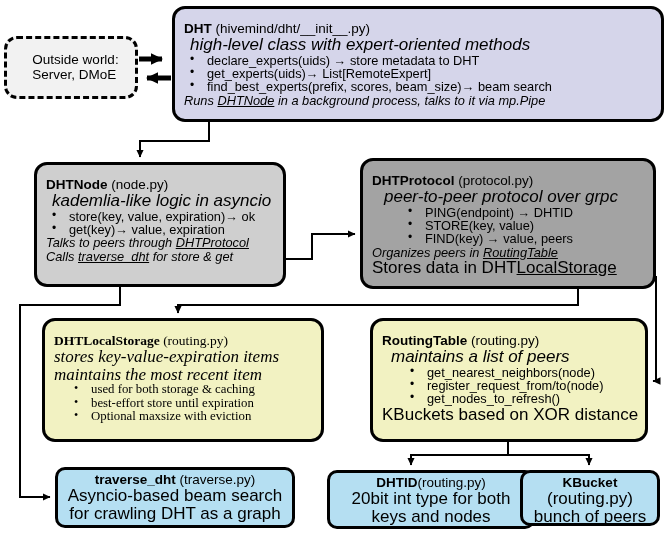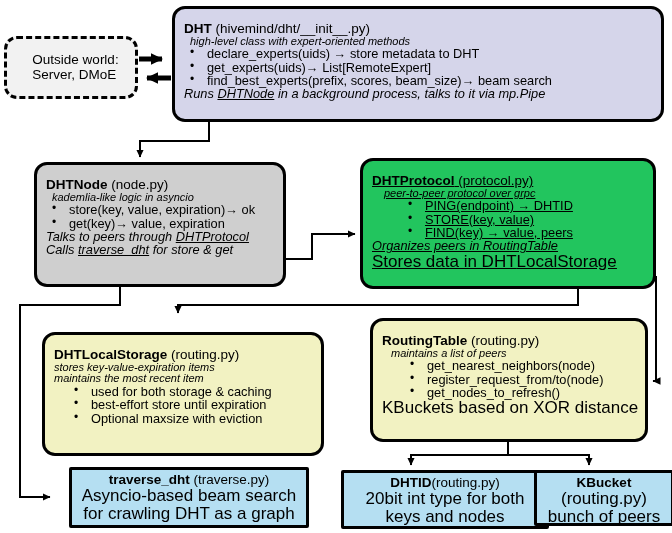--- a/index.html
+++ b/index.html
@@ -6,50 +6,50 @@
   body{width:672px;height:533px;overflow:hidden;
        font-family:"Liberation Sans","DejaVu Sans",sans-serif;color:#000;}
   #canvas{position:relative;width:672px;height:533px;}
 
   svg.wires{position:absolute;left:0;top:0;width:672px;height:533px;pointer-events:none;}
 
   .box{position:absolute;box-sizing:border-box;border:3px solid #000;
        line-height:1.04;}
   .rounded{border-radius:13px;}
   .dashed{border:3px dashed #000;border-radius:13px;background:#f2f2f2;}
-  .sq{border-radius:2px;margin-left:14px;}
+  .sq{border-radius:10px;}
 
   .c-lav{background:#d5d5ea;}
   .c-gray{background:#cfcfcf;}
-  .c-orange{background:#22c55e;text-decoration:underline;}
+  .c-orange{background:#a3a3a3;}
   .c-yellow{background:#f2f2c2;}
   .c-blue{background:#b5dff2;}
 
   .ttl{font-size:13.5px;font-weight:bold;white-space:nowrap;}
   .ttl .plain{font-weight:normal;}
-  .sub{font-size:11px;font-style:italic;white-space:nowrap;}
+  .sub{font-size:17px;font-style:italic;white-space:nowrap;}
   .ln{font-size:17px;white-space:nowrap;}
   .it{font-size:12.8px;font-style:italic;white-space:nowrap;}
   .u{text-decoration:underline;}
   .bullets{list-style:none;margin:0;padding:0;}
   .bullets li{position:relative;padding-left:23px;font-size:12.8px;white-space:nowrap;}
   .bullets li:before{content:"\2022";position:absolute;left:6px;top:-1px;font-size:12px;}
   .ctr{text-align:center;}
   .pad{padding:13px 0 0 9px;}
   .padc{padding:3px 6px 0 6px;}
 
   
   #outside{left:4px;top:36px;width:134px;height:63px;
            display:flex;align-items:center;justify-content:center;}
   #outside .ln{font-size:13.5px;padding-left:9px;}
 
   #dht{left:172px;top:6px;width:492px;height:116px;}
   #dhtnode{left:34px;top:162px;width:252px;height:125px;}
   #dhtproto{left:360px;top:158px;width:296px;height:131px;}
-  #dhtls{left:42px;top:332px;width:282px;height:124px;}
+  #dhtls{left:42px;top:318px;width:282px;height:124px;font-family:Liberation Serif, serif;}
   #routing{left:370px;top:318px;width:278px;height:124px;}
   #traverse{left:55px;top:467px;width:240px;height:61px;}
   #dhtid{left:327px;top:470px;width:208px;height:59px;}
   #kbucket{left:520px;top:470px;width:140px;height:56px;}
 </style>
 </head>
 <body>
 
 <div id="canvas">
 

